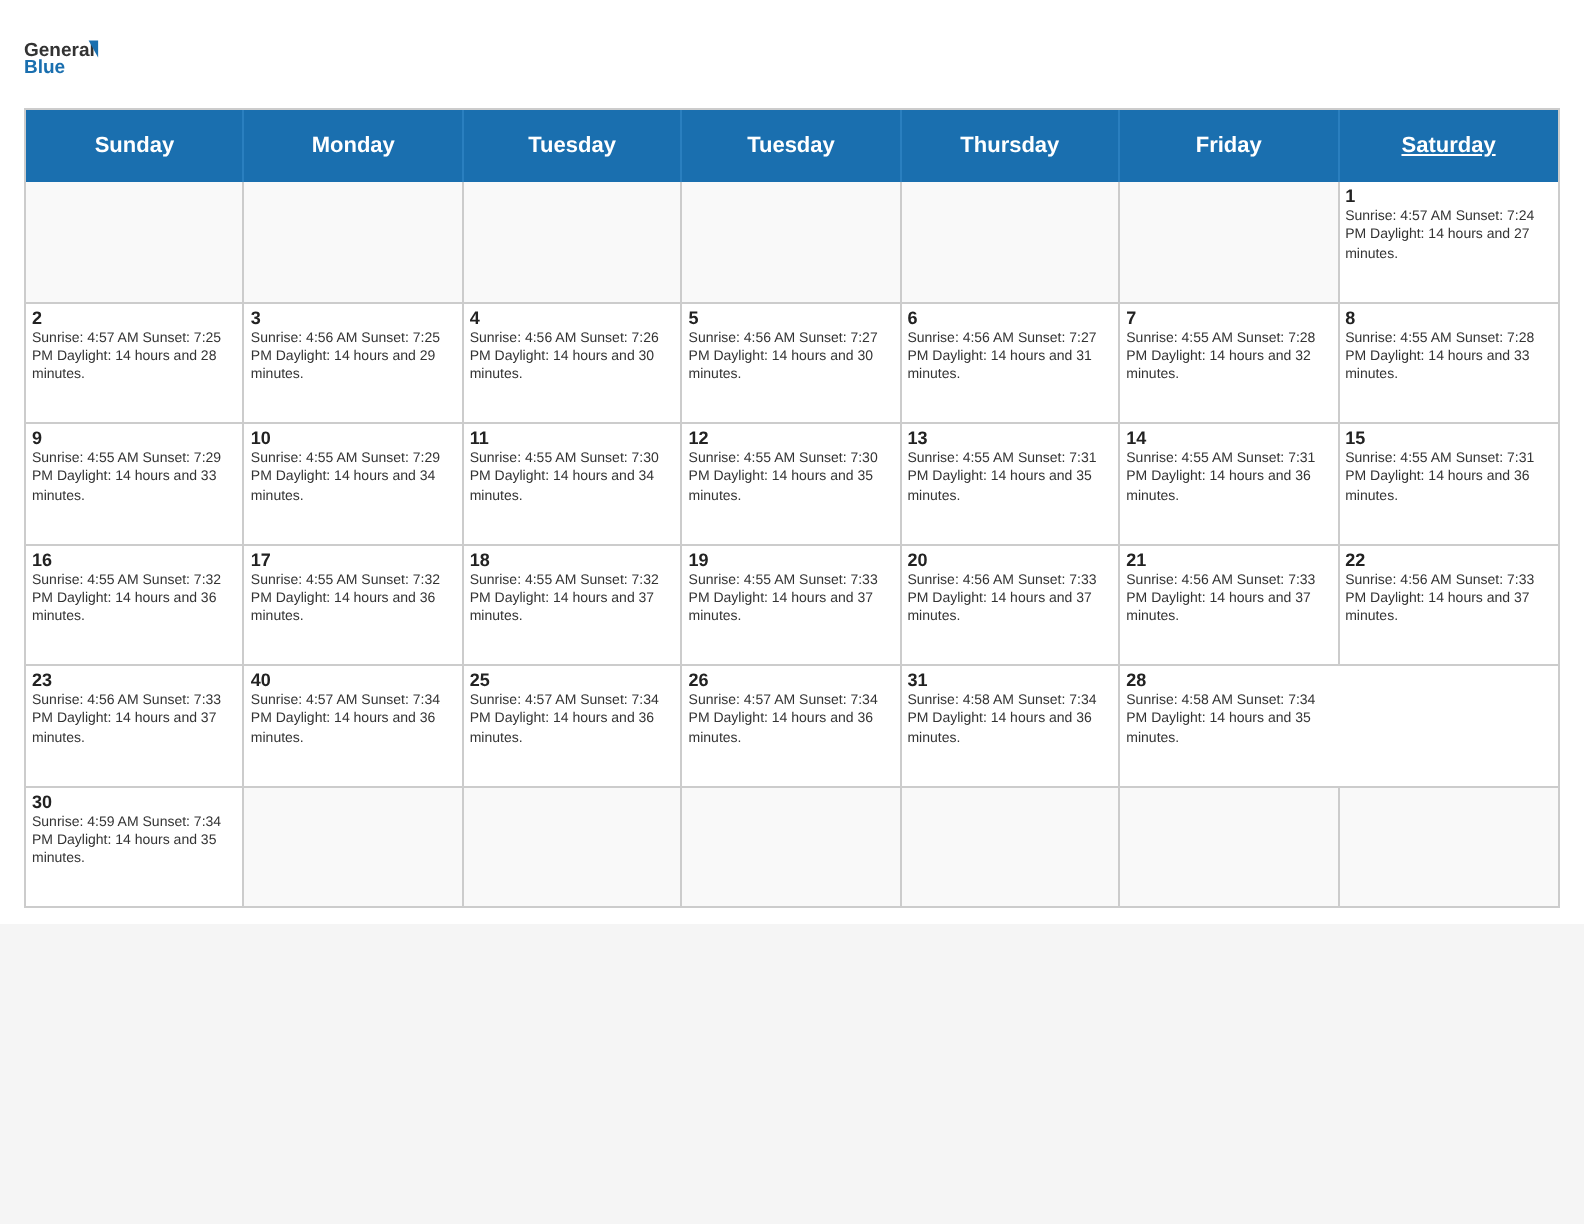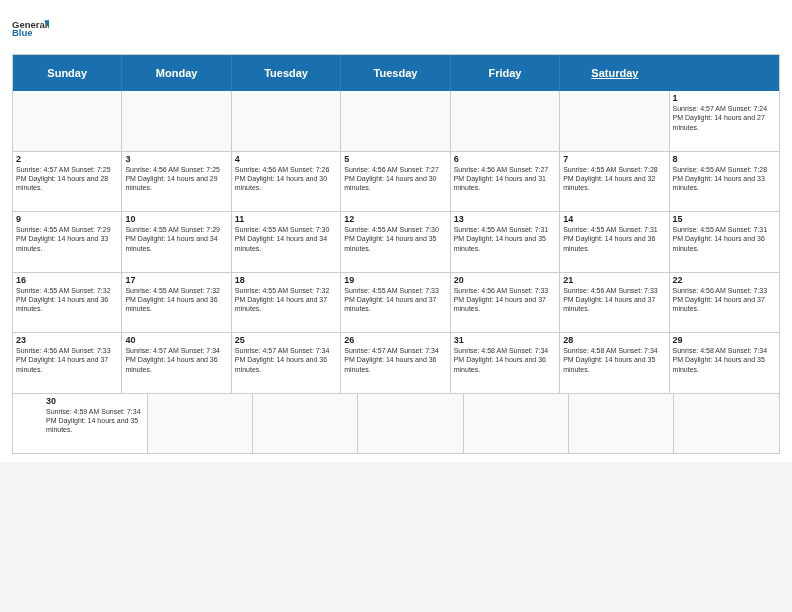--- a/index.html
+++ b/index.html
@@ -65,21 +65,21 @@
       flex: 1;
       display: flex;
       flex-direction: column;
     }
     .cal-row {
       display: grid;
       grid-template-columns: repeat(7, 1fr);
       flex: 1;
       border-bottom: 1px solid #ccc;
     }
-    .cal-row:last-child { border-bottom: none; margin-left: 30px; }
+    .cal-row:last-child { border-bottom: none; }
     .cal-cell {
       border-right: 1px solid #ccc;
       padding: 2px 3px;
       font-size: 7.5px;
       color: #333;
       background: white;
       vertical-align: top;
       min-height: 0;
     }
     .cal-cell:last-child { border-right: none; }
@@ -114,20 +114,21 @@
       <div class="location"></div>
     </div>
   </div>
 
   <div class="calendar">
     <div class="cal-header">
     <div class="cal-header-cell">Sunday</div>
         <div class="cal-header-cell">Monday</div>
         <div class="cal-header-cell">Tuesday</div>
         <div class="cal-header-cell">Tuesday</div>
+        <div class="cal-header-cell">Thursday</div>
         <div class="cal-header-cell">Friday</div>
         <div class="cal-header-cell">Saturday</div>
       </div>
     <div class="cal-body">
     <div class="cal-row">
           <div class="cal-cell empty"></div>
           <div class="cal-cell empty"></div>
           <div class="cal-cell empty"></div>
           <div class="cal-cell empty"></div>
           <div class="cal-cell empty"></div>
@@ -329,27 +330,20 @@
 Daylight: 14 hours
 and 36 minutes.</div>
           </div>
           <div class="cal-cell">
             <span class="day-num">28</span>
             <div class="info">Sunrise: 4:58 AM
 Sunset: 7:34 PM
 Daylight: 14 hours
 and 35 minutes.</div>
           </div>
-          <div class="cal-cell">
-            <span class="day-num">29</span>
-            <div class="info">Sunrise: 4:58 AM
-Sunset: 7:34 PM
-Daylight: 14 hours
-and 35 minutes.</div>
-          </div>
         </div>
         <div class="cal-row">
           <div class="cal-cell">
             <span class="day-num">30</span>
             <div class="info">Sunrise: 4:59 AM
 Sunset: 7:34 PM
 Daylight: 14 hours
 and 35 minutes.</div>
           </div>
           <div class="cal-cell empty"></div>

